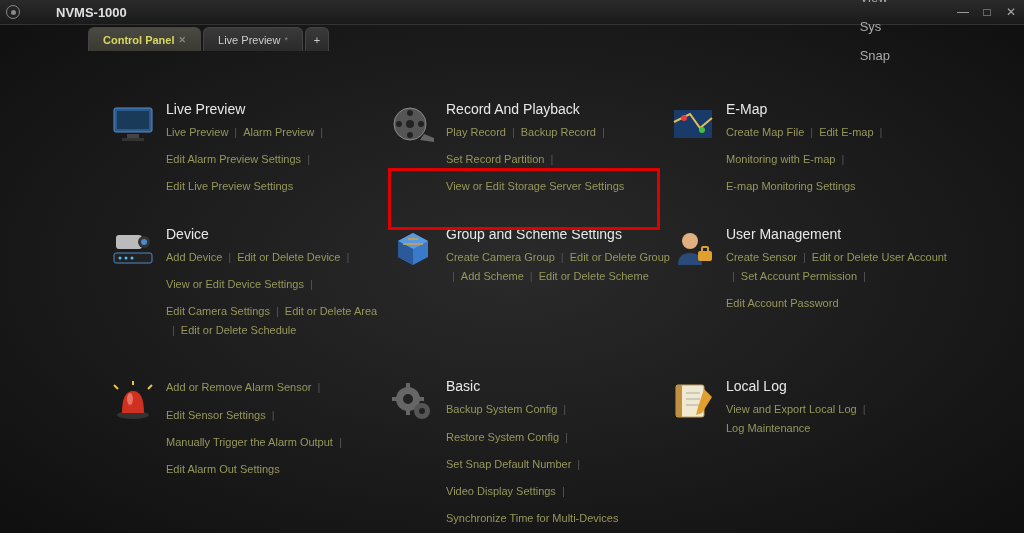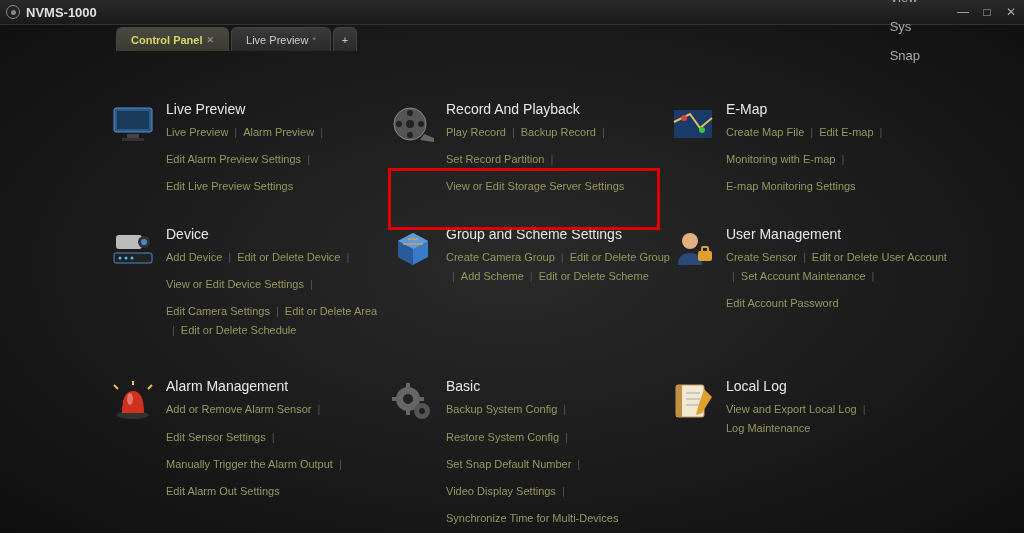--- a/index.html
+++ b/index.html
@@ -12,20 +12,21 @@
       overflow: hidden;
       position: relative;
     }
     .titlebar {
       height: 14px;
       background: linear-gradient(to bottom, #2a2a2a, #1a1a1a);
       display: flex;
       align-items: center;
       padding: 12px 6px;
       border-bottom: 1px solid #333;
+      gap: 30px;
     }
     .logo-icon {
       width: 14px; height: 14px;
       border: 1.5px solid #888;
       border-radius: 50%;
       margin-right: 6px;
       display: inline-flex;
       align-items: center;
       justify-content: center;
     }
@@ -50,21 +51,21 @@
       margin-right: 36px;
       flex-direction: column;
     }
     .titlebar-menu span { cursor: pointer; }
     .window-controls { display: flex; gap: 10px; align-items: center; }
     .win-btn { width: 14px; height: 14px; cursor: pointer; color: #aaa; font-size: 12px; display: flex; align-items: center; justify-content: center; }
     .tabbar {
       height: 26px;
       display: flex;
       align-items: flex-end;
-      padding-left: 116px;
+      padding-left: 88px;
       gap: 2px;
     }
     .tab {
       height: 24px;
       padding: 0 14px;
       background: linear-gradient(to bottom, #3a3a3a, #2a2a2a);
       border: 1px solid #444;
       border-bottom: none;
       border-radius: 6px 6px 0 0;
       display: flex;
@@ -322,39 +323,38 @@
         </svg>
     </div>
     <div class="module-body">
       <div class="module-title">User Management</div>
       <div class="module-links">
         <span class="mlink">Create Sensor</span>
           <span class="sep">|</span>
         <span class="mlink">Edit or Delete User Account</span>
           <span class="sep">|</span>
           <br>
-        <span class="mlink">Set Account Maintenance</span>
+        <span class="mlink">Set Account Permission</span>
           <span class="sep">|</span>
           <br>
         <span class="mlink">Edit Account Password</span>
       </div>
     </div>
   </div>
 
   <div class="module">
     <div class="module-icon">
       <svg width="46" height="40" viewBox="0 0 46 40">
           <ellipse cx="23" cy="34" rx="16" ry="4" fill="#333"></ellipse>
           <path d="M12 32 Q12 10 23 10 Q34 10 34 32 Z" fill="#d03020"></path>
           <ellipse cx="20" cy="18" rx="3" ry="6" fill="#f09080" opacity="0.7"></ellipse>
           <path d="M8 8 L4 4 M38 8 L42 4 M23 4 L23 0" stroke="#f0c040" stroke-width="2"></path>
         </svg>
     </div>
     <div class="module-body">
-      <div class="module-title">Alarm Management</div>
       <div class="module-links">
         <span class="mlink">Add or Remove Alarm Sensor</span>
           <span class="sep">|</span>
           <br>
         <span class="mlink">Edit Sensor Settings</span>
           <span class="sep">|</span>
           <br>
         <span class="mlink">Manually Trigger the Alarm Output</span>
           <span class="sep">|</span>
           <br>

